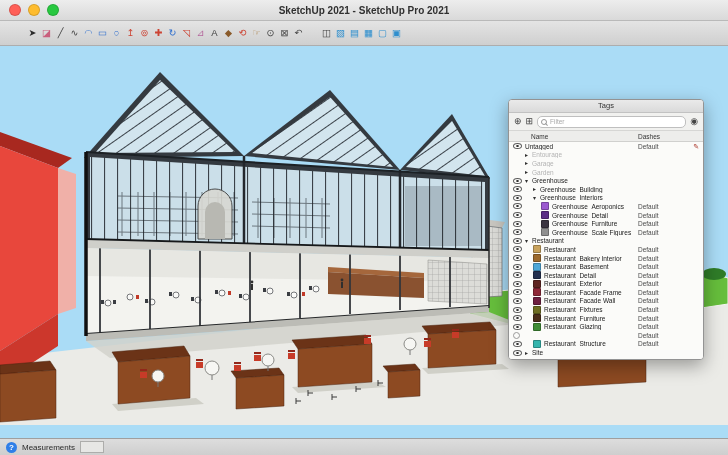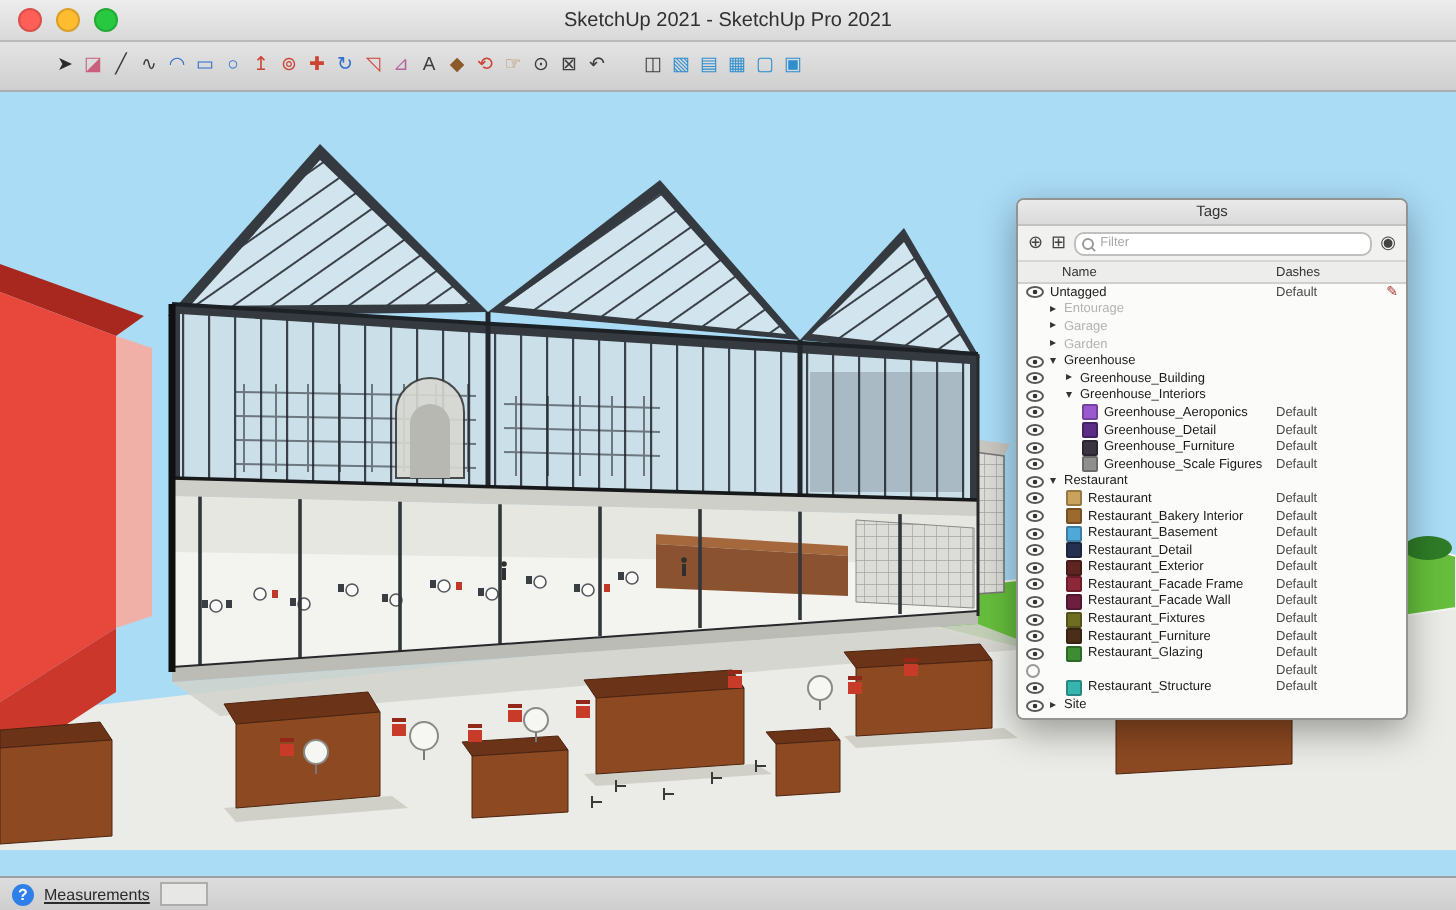--- a/index.html
+++ b/index.html
@@ -4,21 +4,21 @@
 <style>
   html,body{margin:0;padding:0;}
   body{width:728px;height:455px;overflow:hidden;font-family:"Liberation Sans",sans-serif;background:#d6d6d6;}
   .window{width:728px;height:455px;display:flex;flex-direction:column;}
 
   
   .titlebar{height:20px;background:linear-gradient(#ededed,#d9d9d9);border-bottom:1px solid #b9b9b9;display:flex;align-items:center;position:relative;flex:none;}
   .lights{display:flex;gap:7px;margin-left:9px;z-index:2;}
   .light{width:10px;height:10px;border-radius:50%;border:0.5px solid rgba(0,0,0,.15);}
   .light.red{background:#ff5f57;} .light.yellow{background:#febc2e;} .light.green{background:#28c840;}
-  .title{position:absolute;left:0;right:0;text-align:center;font-size:10px;color:#303030;font-weight:400;}
+  .title{position:absolute;left:0;right:0;text-align:center;font-size:10px;color:#303030;font-weight:700;}
 
   
   .toolbar{height:24px;background:linear-gradient(#e4e4e4,#cfcfcf);border-bottom:1px solid #adadad;display:flex;align-items:center;padding-left:26px;flex:none;}
   .toolgroup{display:flex;align-items:center;}
   .tool{width:13px;height:16px;font-size:9.5px;line-height:16px;text-align:center;margin-right:1px;}
   .group-gap{width:14px;height:1px;}
 
   
   .tabsbar{height:16px;background:#d2d2d2;border-bottom:1px solid #9d9d9d;display:flex;align-items:center;justify-content:center;gap:2px;flex:none;}
   .tab{font-size:8px;padding:1px 7px;background:#eaeaea;border:1px solid #b2b2b2;color:#222;border-radius:2px;line-height:10px;white-space:nowrap;}
@@ -50,21 +50,21 @@
   .exp{width:7px;flex:none;font-size:6px;color:#333;line-height:1;}
   .swatch{width:6px;height:6px;border-radius:1px;border:1px solid rgba(0,0,0,.25);margin-right:3px;flex:none;}
   .tname{font-size:6.5px;color:#1a1a1a;white-space:nowrap;overflow:hidden;}
   .tdash{position:absolute;left:129px;font-size:6.5px;color:#4a4a4a;}
   .tpen{position:absolute;right:4px;font-size:7px;color:#a93226;line-height:1;}
 
   
   .statusbar{height:16px;background:linear-gradient(#dddddd,#cecece);border-top:1px solid #9f9f9f;display:flex;align-items:center;padding:0 6px;gap:5px;flex:none;}
   .help{width:11px;height:11px;border-radius:50%;background:#2f7fe8;color:#fff;font-size:8px;font-weight:bold;text-align:center;line-height:11px;flex:none;}
   .hint{font-size:8px;color:#2b2b2b;flex:1;white-space:nowrap;overflow:hidden;}
-  .meas-label{font-size:8px;color:#2b2b2b;flex:none;text-decoration:underline;}
+  .meas-label{font-size:8px;color:#2b2b2b;flex:none;}
   .meas-box{width:22px;height:10px;background:#e7e7e5;border:1px solid #adadab;flex:none;}
 </style>
 </head>
 <body>
 
 <div class="window">
 
   <div class="titlebar">
     <div class="lights">
       <div class="light red"></div>

